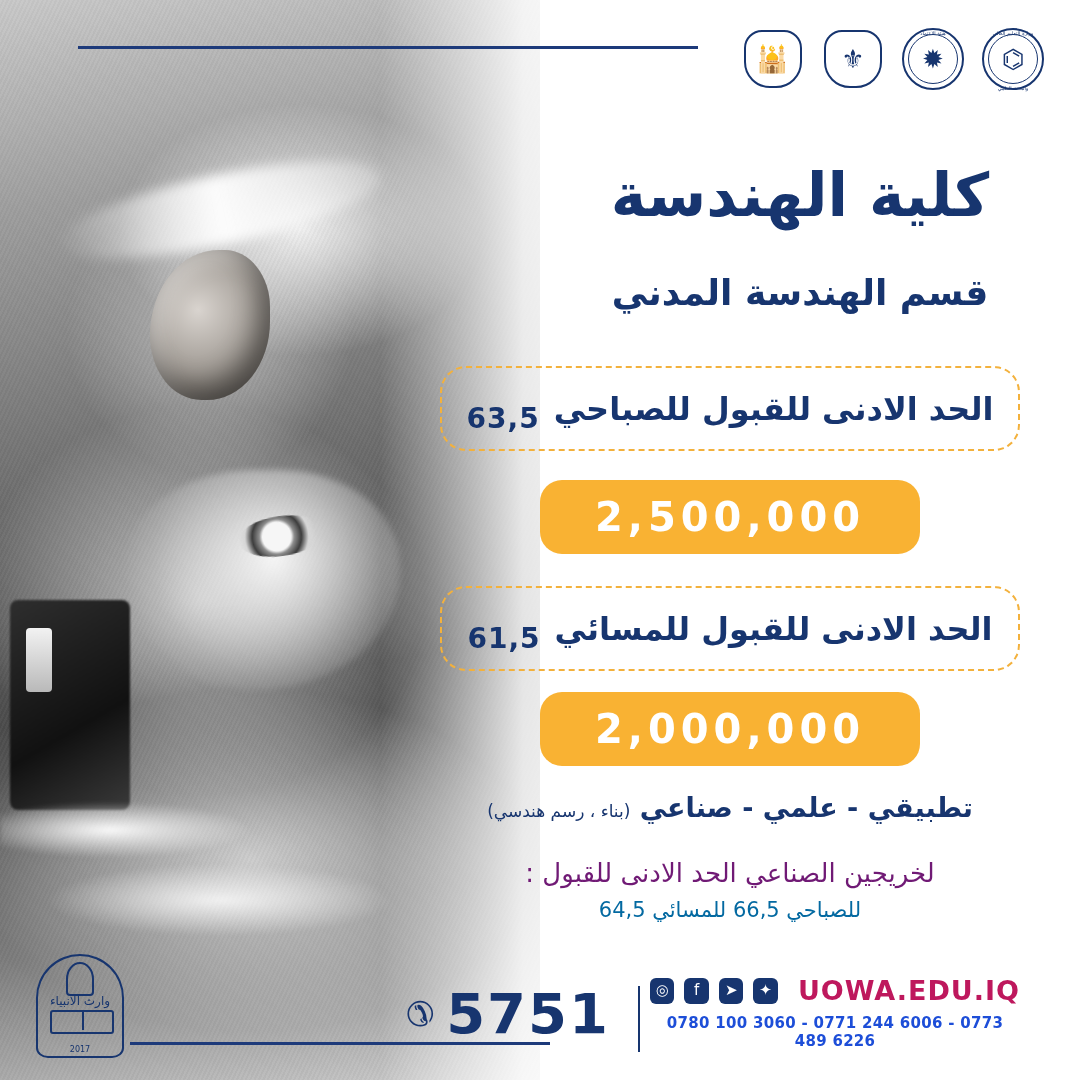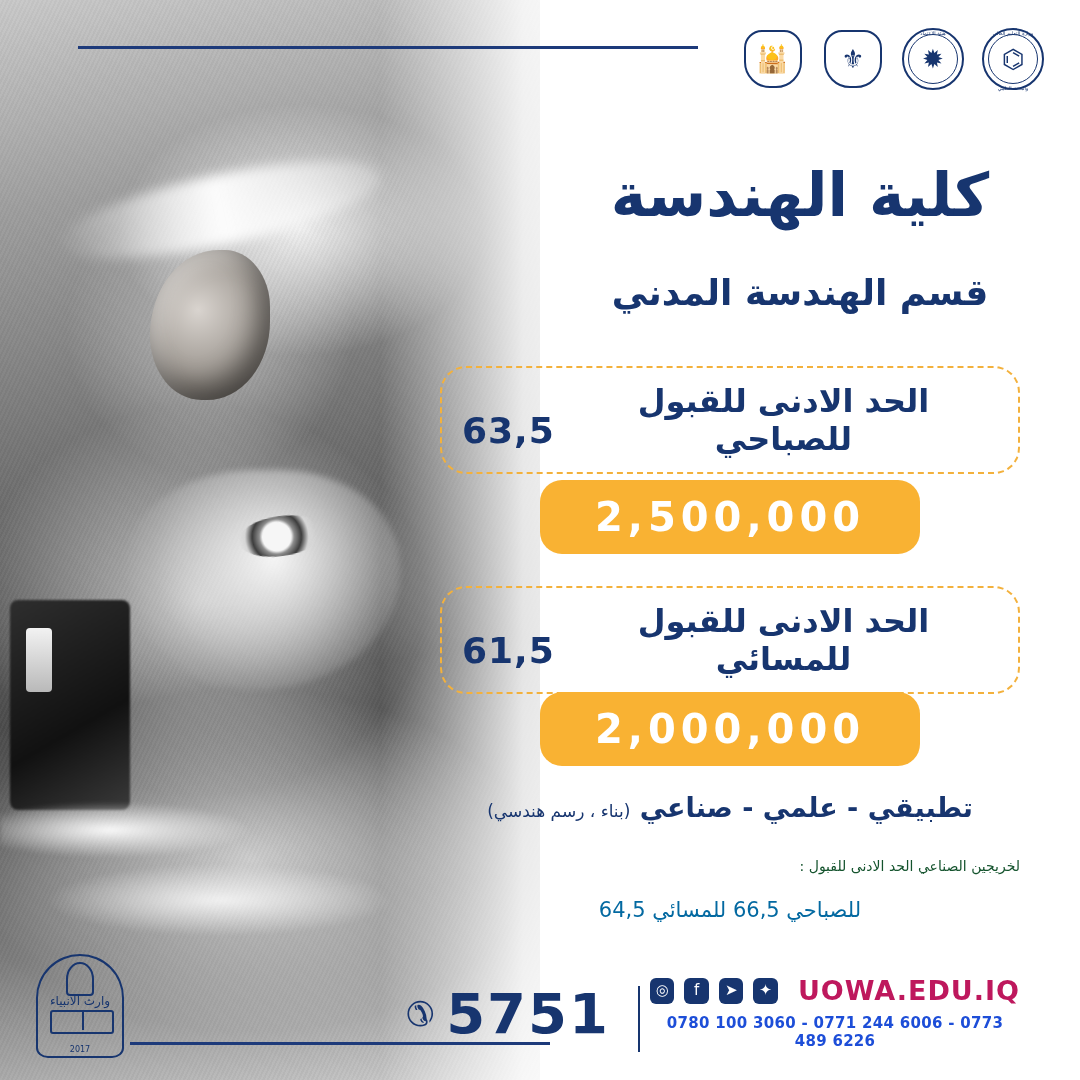--- a/index.html
+++ b/index.html
@@ -144,42 +144,42 @@
     font-size:36px;font-weight:bold;color:#17356f;direction:rtl;
   }
 
   .pill{
     position:absolute;right:60px;width:580px;box-sizing:border-box;
     border:2px dashed #f3b13c;border-radius:26px;
     padding:14px 20px;direction:rtl;
     font-size:32px;font-weight:bold;color:#17356f;
     display:flex;align-items:center;justify-content:center;gap:14px;
   }
-  .pill .num{font-size:36px;letter-spacing:1px;margin-top:20px;}
+  .pill .num{font-size:28px;letter-spacing:1px;margin-top:20px;}
   .pill-1{top:366px;}
   .pill-2{top:586px;}
 
   .amount{
     position:absolute;right:160px;width:380px;box-sizing:border-box;
     background:#f9b233;border-radius:22px;
     padding:14px 8px;
     color:#ffffff;font-size:40px;font-weight:bold;letter-spacing:5px;
     direction:ltr;
   }
   .amount-1{top:480px;}
   .amount-2{top:692px;}
 
   .branches{
     position:absolute;top:792px;right:60px;width:580px;direction:rtl;
     color:#17356f;font-size:27px;font-weight:bold;
   }
   .branches .paren{font-size:17px;font-weight:normal;}
   .note1{
     position:absolute;top:858px;right:60px;width:580px;direction:rtl;
-    color:#14532d;font-size:14px;text-align:right;
+    color:#701a75;font-size:26px;
   }
   .note2{
     position:absolute;top:898px;right:60px;width:580px;direction:rtl;
     color:#0369a1;font-size:21px;
   }
 
   
   .bottom{
     position:absolute;left:0;bottom:0;width:1080px;height:130px;z-index:6;
   }

